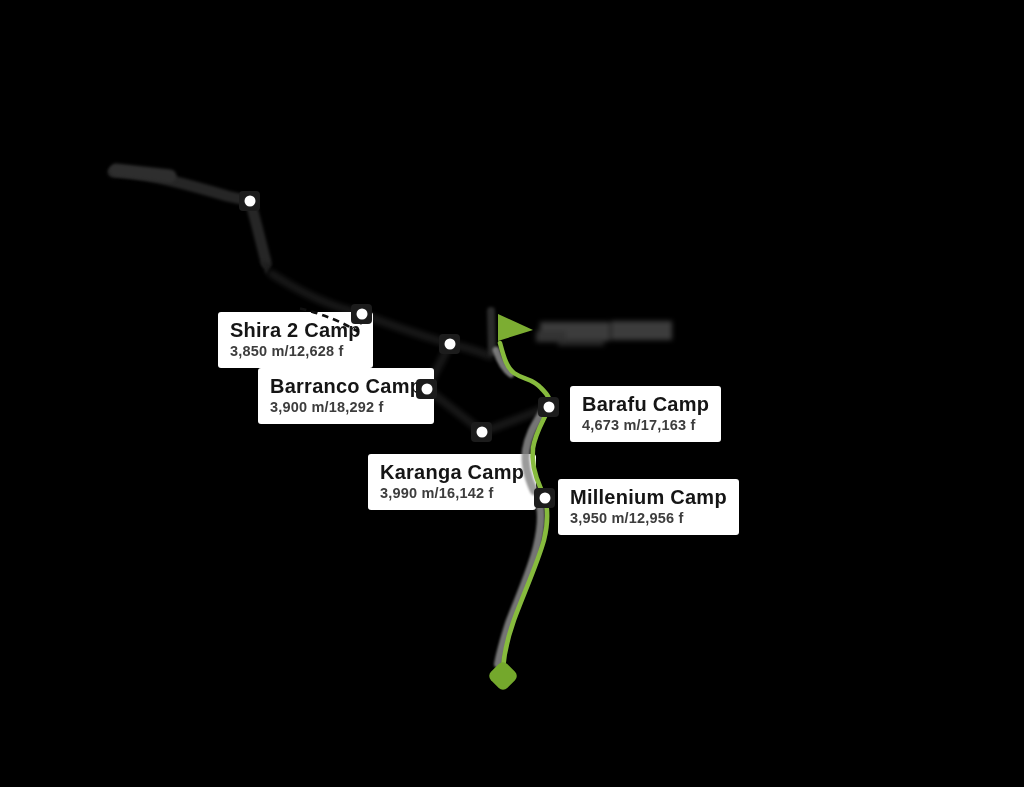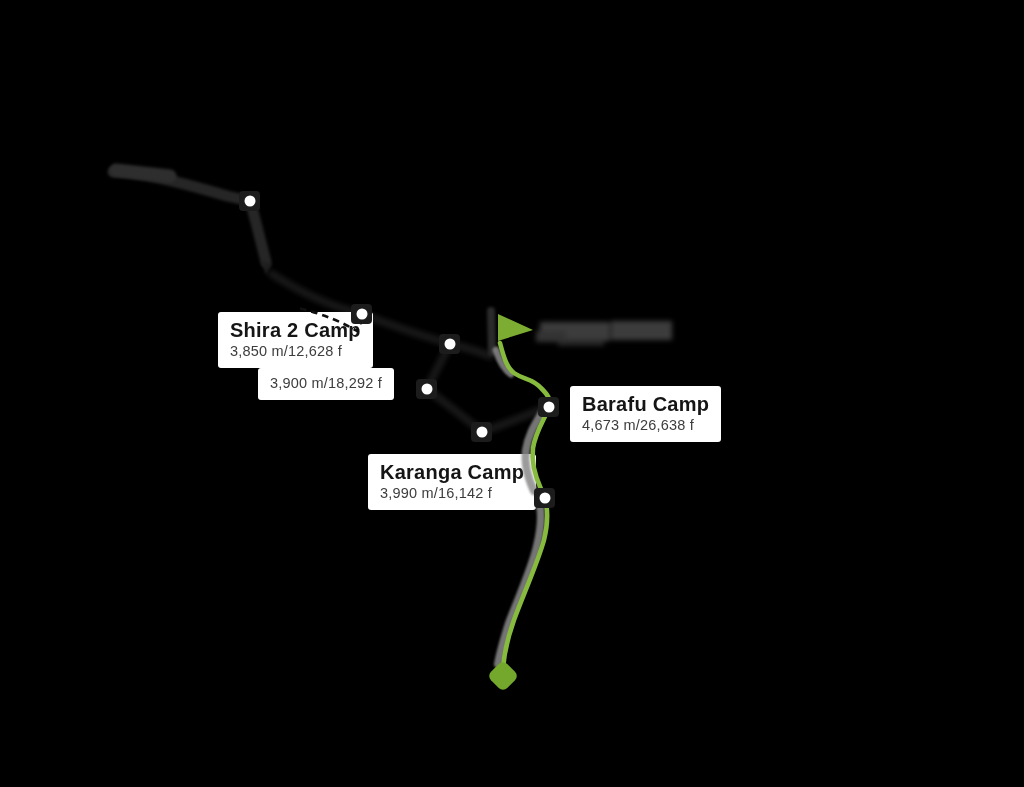--- a/index.html
+++ b/index.html
@@ -12,21 +12,21 @@
   #label-layer{position:absolute;left:0;top:0;width:100%;height:100%;z-index:1;}
   #top-layer{z-index:2;}
   .camp-label{
     position:absolute;background:#ffffff;border-radius:3px;
     padding:6px 12px 8px 12px;white-space:nowrap;
   }
   .camp-label .title{
     font-size:20px;font-weight:700;color:#151515;letter-spacing:.25px;line-height:1.2;
   }
   .camp-label .sub{
-    font-size:14.5px;font-weight:400;color:#3d3d3d;letter-spacing:.2px;margin-top:1px;line-height:1.15;
+    font-size:14.5px;font-weight:700;color:#3d3d3d;letter-spacing:.2px;margin-top:1px;line-height:1.15;
   }
   .label-shira{left:218px;top:312px;}
   .label-barranco{left:258px;top:368px;}
   .label-karanga{left:368px;top:454px;}
   .label-barafu{left:570px;top:386px;}
   .label-millenium{left:558px;top:479px;}
   .soft{filter:blur(1.6px);}
   .softer{filter:blur(2.4px);}
 </style>
 </head>
@@ -59,29 +59,34 @@
       <rect x="558" y="339" width="46" height="7" fill="#2e2e2e" opacity="0.8"></rect>
     </g>
   </svg>
 
   <div id="label-layer">
     <div class="camp-label label-shira">
       <div class="title">Shira 2 Camp</div>
       <div class="sub">3,850 m/12,628 f</div>
     </div>
     <div class="camp-label label-barranco">
+      <div class="title">Barranco Camp</div>
       <div class="sub">3,900 m/18,292 f</div>
     </div>
     <div class="camp-label label-karanga">
       <div class="title">Karanga Camp</div>
       <div class="sub">3,990 m/16,142 f</div>
     </div>
     <div class="camp-label label-barafu">
       <div class="title">Barafu Camp</div>
-      <div class="sub">4,673 m/26,638 f</div>
+      <div class="sub">4,673 m/17,163 f</div>
+    </div>
+    <div class="camp-label label-millenium">
+      <div class="title">Millenium Camp</div>
+      <div class="sub">3,950 m/12,956 f</div>
     </div>
   </div>
 
   <svg id="top-layer" class="layer" width="1024" height="787" viewBox="0 0 1024 787">
 
     <g stroke="#8a8a8a" fill="none" stroke-linecap="round" opacity="0.85" style="filter:blur(1px)">
       <path d="M496,350 C500,362 505,370 511,374" stroke-width="7"></path>
       <path d="M543,411 C537,422 529,432 526,450 C524,464 528,478 534,491" stroke-width="8"></path>
       <path d="M540,506 C542,517 541,529 537,546 C532,568 519,597 509,623 C504,639 500,653 498,664" stroke-width="8"></path>
     </g>

